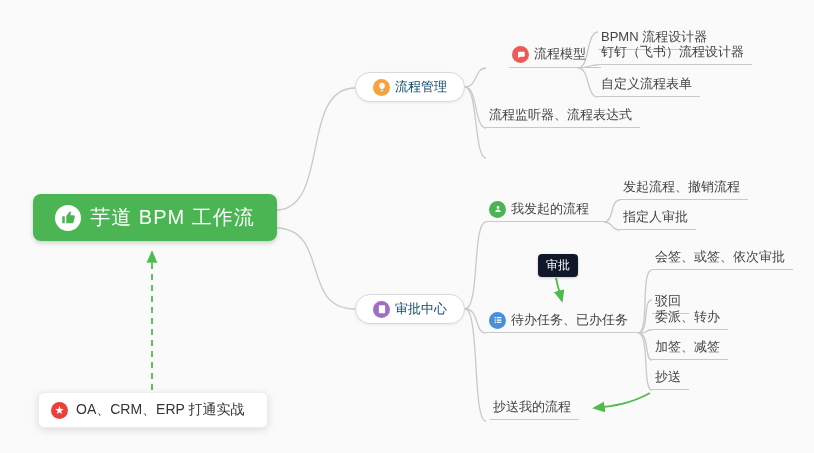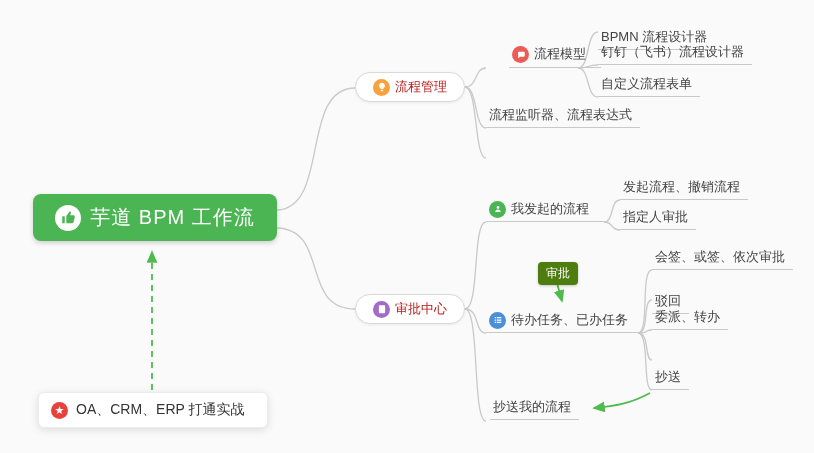--- a/index.html
+++ b/index.html
@@ -9,38 +9,38 @@
   .node { position:absolute; display:inline-flex; align-items:center; gap:5px; white-space:nowrap; }
   .root-node {
     left:33px; top:194px; width:244px; height:47px;
     background:#4bb553; color:#fff; border-radius:8px;
     justify-content:center; font-size:20px; letter-spacing:1px;
     box-shadow:0 2px 5px rgba(0,0,0,.18); gap:9px;
   }
   .boxed {
     background:#fff; border:1px solid #d9d9d9; border-radius:16px;
     width:110px; height:30px; justify-content:center;
-    font-size:13px; color:#b91c1c; box-shadow:0 1px 3px rgba(0,0,0,.07);font-family:Liberation Serif, serif;
+    font-size:13px; color:#0c4a6e; box-shadow:0 1px 3px rgba(0,0,0,.07);font-family:Liberation Serif, serif;
   }
   .leaf {
     font-size:13px; color:#444; padding:1px 8px 4px 3px;
     border-bottom:1.5px solid #c9c9c9; height:22px;
   }
   .icon-circle {
     display:inline-flex; align-items:center; justify-content:center;
     border-radius:50%; flex:0 0 auto;
   }
   .ic-lg { width:26px; height:26px; background:#fff; }
   .ic-sm { width:17px; height:17px; }
   .orange { background:#f7a23c; } .red { background:#ec5b56; }
   .purple { background:#a06cc7; } .green { background:#4bb553; }
   .blue { background:#4a90d9; } .star-red { background:#e8413c; }
   .badge {
-    position:absolute; left:538px; top:262px;
-    background:#4d7c0f; color:#fff; font-size:12px;
+    position:absolute; left:538px; top:254px;
+    background:#0f172a; color:#fff; font-size:12px;
     padding:3px 8px; border-radius:4px; box-shadow:0 1px 3px rgba(0,0,0,.2);
   }
   .practice-box {
     left:38px; top:392px; width:230px; height:36px;
     background:#fff; border:1px solid #ececec; border-radius:6px;
     justify-content:flex-start; padding:0 12px; gap:8px;
     font-size:14px; color:#333; box-shadow:0 2px 8px rgba(0,0,0,.12);
   }
   .star-glyph { color:#fff; font-size:11px; line-height:1; }
 </style>
@@ -165,20 +165,23 @@
 
   <div class="node leaf" style="left:652px; top:248px;">
     <span>会签、或签、依次审批</span>
   </div>
   <div class="node leaf" style="left:652px; top:262px;margin-top:30px;">
     <span>驳回</span>
   </div>
   <div class="node leaf" style="left:652px; top:308px;">
     <span>委派、转办</span>
   </div>
+  <div class="node leaf" style="left:652px; top:338px;">
+    <span>加签、减签</span>
+  </div>
   <div class="node leaf" style="left:652px; top:368px;">
     <span>抄送</span>
   </div>
 
   <div class="node leaf" style="left:490px; top:398px;">
     <span>抄送我的流程</span>
   </div>
 
   <div class="node practice-box">
     <span class="icon-circle ic-sm star-red">

